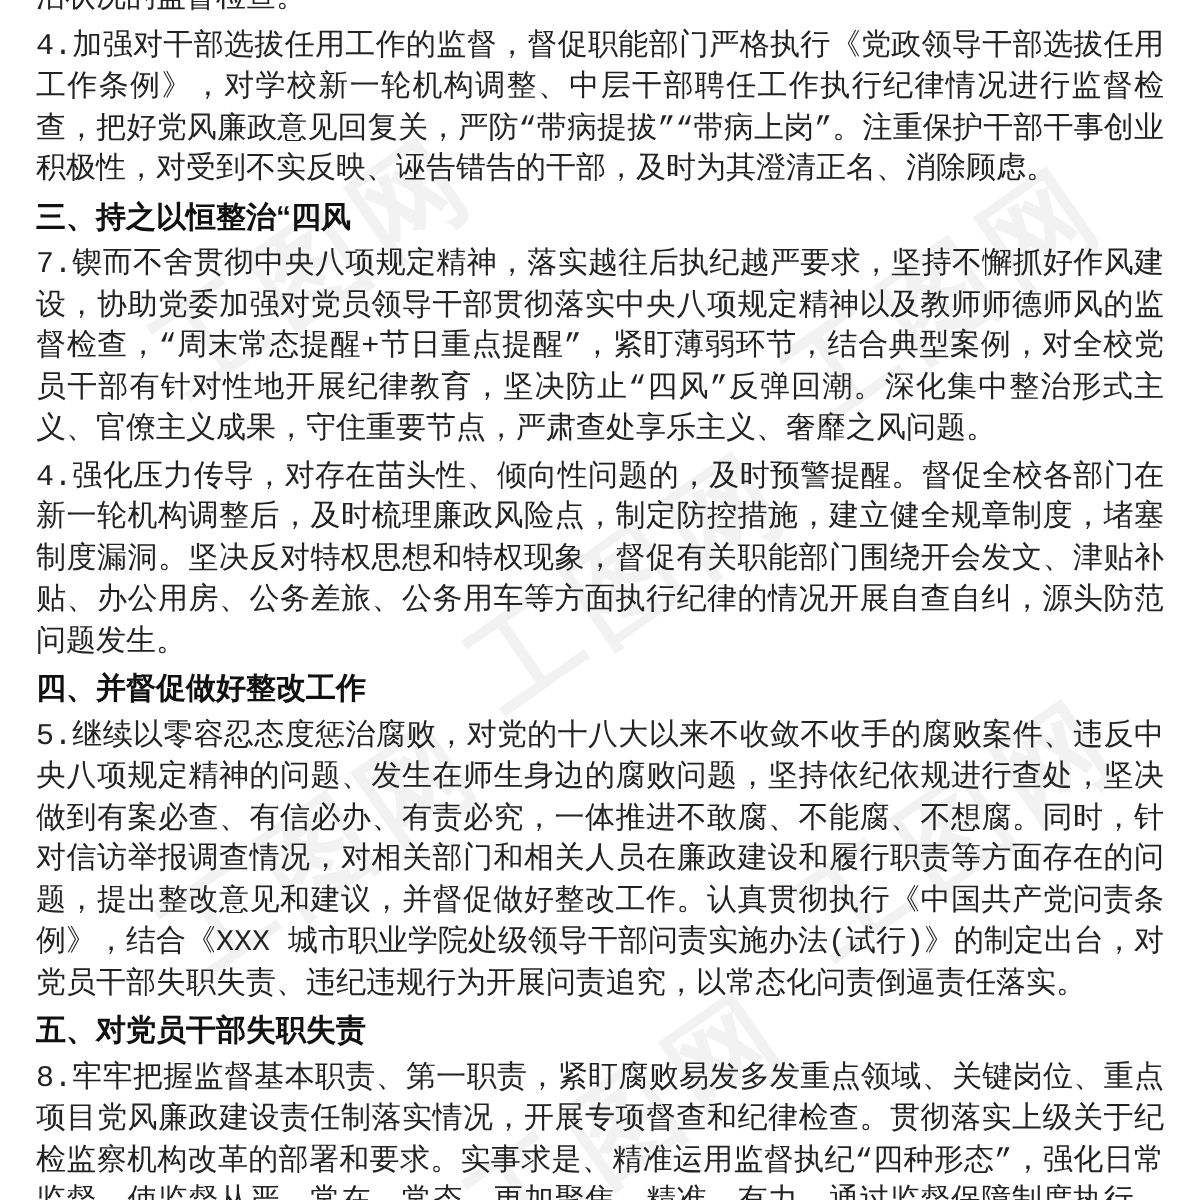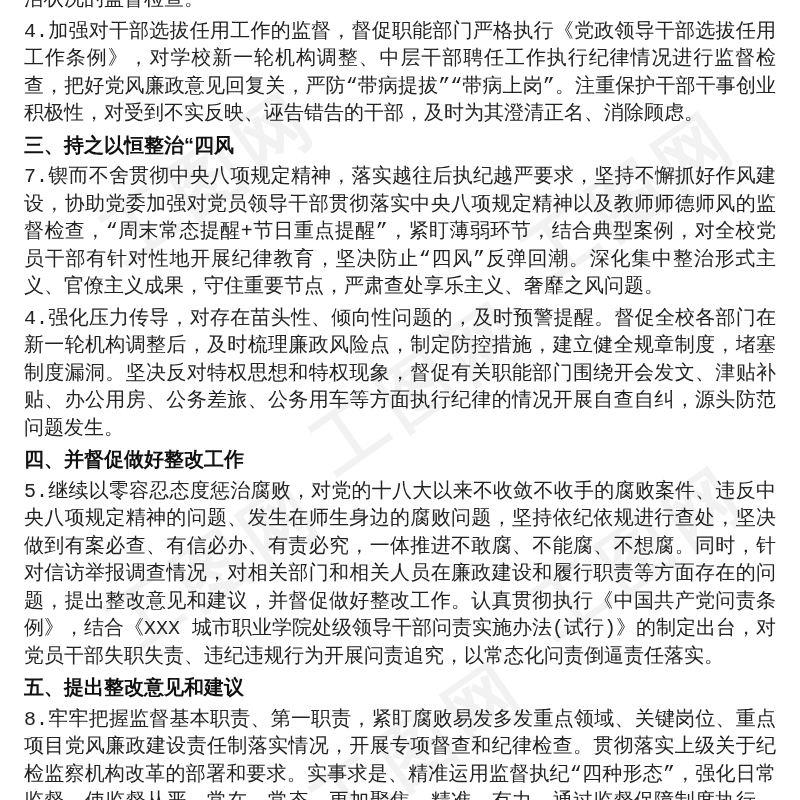--- a/index.html
+++ b/index.html
@@ -65,17 +65,17 @@
   </div>
 
   <div class="content">
     <p class="para">活状况的监督检查。</p>
     <p class="para">4.加强对干部选拔任用工作的监督，督促职能部门严格执行《党政领导干部选拔任用工作条例》，对学校新一轮机构调整、中层干部聘任工作执行纪律情况进行监督检查，把好党风廉政意见回复关，严防“带病提拔”“带病上岗”。注重保护干部干事创业积极性，对受到不实反映、诬告错告的干部，及时为其澄清正名、消除顾虑。</p>
     <h2 class="heading">三、持之以恒整治“四风</h2>
     <p class="para">7.锲而不舍贯彻中央八项规定精神，落实越往后执纪越严要求，坚持不懈抓好作风建设，协助党委加强对党员领导干部贯彻落实中央八项规定精神以及教师师德师风的监督检查，“周末常态提醒+节日重点提醒”，紧盯薄弱环节，结合典型案例，对全校党员干部有针对性地开展纪律教育，坚决防止“四风”反弹回潮。深化集中整治形式主义、官僚主义成果，守住重要节点，严肃查处享乐主义、奢靡之风问题。</p>
     <p class="para">4.强化压力传导，对存在苗头性、倾向性问题的，及时预警提醒。督促全校各部门在新一轮机构调整后，及时梳理廉政风险点，制定防控措施，建立健全规章制度，堵塞制度漏洞。坚决反对特权思想和特权现象，督促有关职能部门围绕开会发文、津贴补贴、办公用房、公务差旅、公务用车等方面执行纪律的情况开展自查自纠，源头防范问题发生。</p>
     <h2 class="heading">四、并督促做好整改工作</h2>
     <p class="para">5.继续以零容忍态度惩治腐败，对党的十八大以来不收敛不收手的腐败案件、违反中央八项规定精神的问题、发生在师生身边的腐败问题，坚持依纪依规进行查处，坚决做到有案必查、有信必办、有责必究，一体推进不敢腐、不能腐、不想腐。同时，针对信访举报调查情况，对相关部门和相关人员在廉政建设和履行职责等方面存在的问题，提出整改意见和建议，并督促做好整改工作。认真贯彻执行《中国共产党问责条例》，结合《XXX 城市职业学院处级领导干部问责实施办法(试行)》的制定出台，对党员干部失职失责、违纪违规行为开展问责追究，以常态化问责倒逼责任落实。</p>
-    <h2 class="heading">五、提出整改意见和建议</h2>
+    <h2 class="heading">五、对党员干部失职失责</h2>
     <p class="para">8.牢牢把握监督基本职责、第一职责，紧盯腐败易发多发重点领域、关键岗位、重点项目党风廉政建设责任制落实情况，开展专项督查和纪律检查。贯彻落实上级关于纪检监察机构改革的部署和要求。实事求是、精准运用监督执纪“四种形态”，强化日常监督，使监督从严、常在、常态，更加聚焦、精准、有力。通过监督保障制度执行，推动全校各部门不断健全完善制度规定。做深查办案件“后半篇文章”，以案促改、查漏补缺，督促更紧扎牢制度“笼子”。</p>
   </div>
 
 </div>
 
 </body></html>

